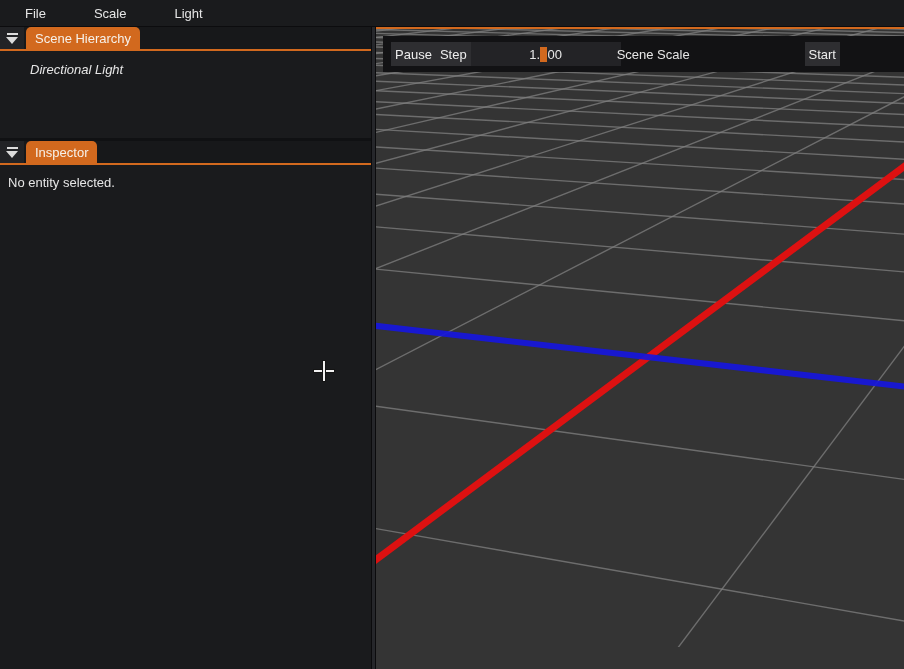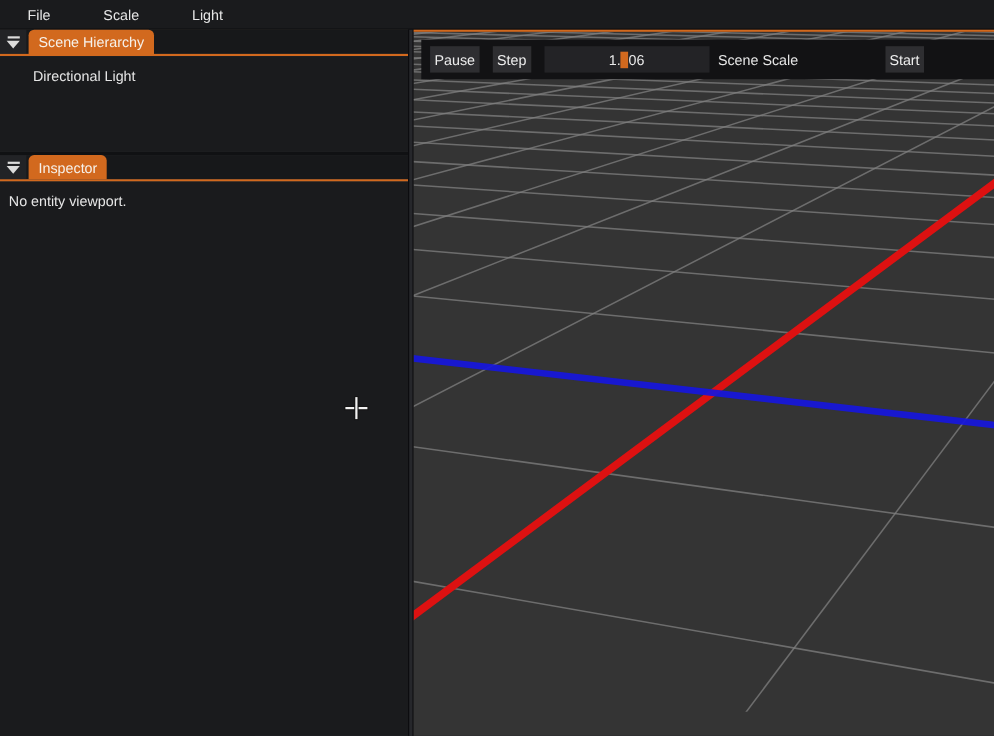--- a/index.html
+++ b/index.html
@@ -30,30 +30,30 @@
   .collapse-tri {
     width:0; height:0; border-left:6px solid transparent;
     border-right:6px solid transparent; border-top:7px solid #dcdcdc;
   }
   .tab {
     height:22px; padding:0 9px; background:#d2691e; color:#f6f1ea;
     border-radius:5px 5px 0 0; display:flex; align-items:center;
   }
   .tab-underline { height:2px; background:#d2691e; }
   
-  .pane-hierarchy { height:87px; padding:10px 0 0 30px; background:#1a1b1d; }
+  .pane-hierarchy { height:87px; padding:10px 0 0 30px; background:#1a1b1d;font-style:italic; }
   .entity-row { height:16px; display:flex; align-items:center; cursor:default; }
   .pane-divider { height:3px; background:#101113; }
   .pane-inspector { flex:1; padding:10px 0 0 8px; background:#1a1b1d; }
   
   .viewport { position:relative; flex:1; background:#343434; overflow:hidden; }
   .viewport svg { position:absolute; inset:0; display:block; }
   .vp-toolbar {
     position:absolute; top:7px; left:7px; right:0; height:36px;
-    background:#121214; display:flex; align-items:center; padding-left:8px; gap:12px;
+    background:#121214; display:flex; align-items:center; padding-left:8px; gap:0;
   }
   .btn {
     height:24px; padding:0 4px; background:#2e2e31; color:#ededed;
     display:flex; align-items:center; justify-content:center; cursor:default;
   }
   .ts-input {
     width:150px; height:24px; background:#232326; color:#e8e8e8;
     display:flex; align-items:center; justify-content:center; cursor:text;
   }
   .cursor-block { background:#d2691e; color:rgba(0,0,0,0); }
@@ -95,21 +95,21 @@
     <div class="tabbar">
       <div class="collapse-btn">
         <span class="collapse-bar"></span>
         <span class="collapse-tri"></span>
       </div>
       <div class="tab">Inspector</div>
     </div>
     <div class="tab-underline"></div>
 
     <div class="pane-inspector">
-      <div>No entity viewport.</div>
+      <div>No entity selected.</div>
     </div>
   </div>
 
   <div class="v-divider"></div>
 
   <div class="right-col">
 
     <div class="tab-underline"></div>
 
     <div class="viewport" style="background: rgb(52, 52, 52);">
@@ -205,21 +205,21 @@
           <line x1="-12655.642346908666" y1="9947.004224422033" x2="820.0388737032437" y2="-79.63387195399173" stroke="#dd1111" stroke-width="7" stroke-opacity="1"></line>
           <line x1="5510.460499603391" y1="929.057925339162" x2="-3088.4109046823883" y2="-57.47070148745365" stroke="#1616dd" stroke-width="6" stroke-opacity="0.92"></line>
         </svg>
 
       <div class="vp-toolbar">
         <div class="btn">Pause</div>
         <div class="btn">Step</div>
         <div class="ts-input">
           <span>1.</span>
             <span class="cursor-block" style="background: rgb(210, 105, 30);">0</span>
-            <span>06</span>
+            <span>00</span>
         </div>
         <div class="ts-label">Scene Scale</div>
         <div class="btn start-btn">Start</div>
       </div>
     </div>
   </div>
 </div>
 
 <div class="crosshair">
   <div class="h"></div>

